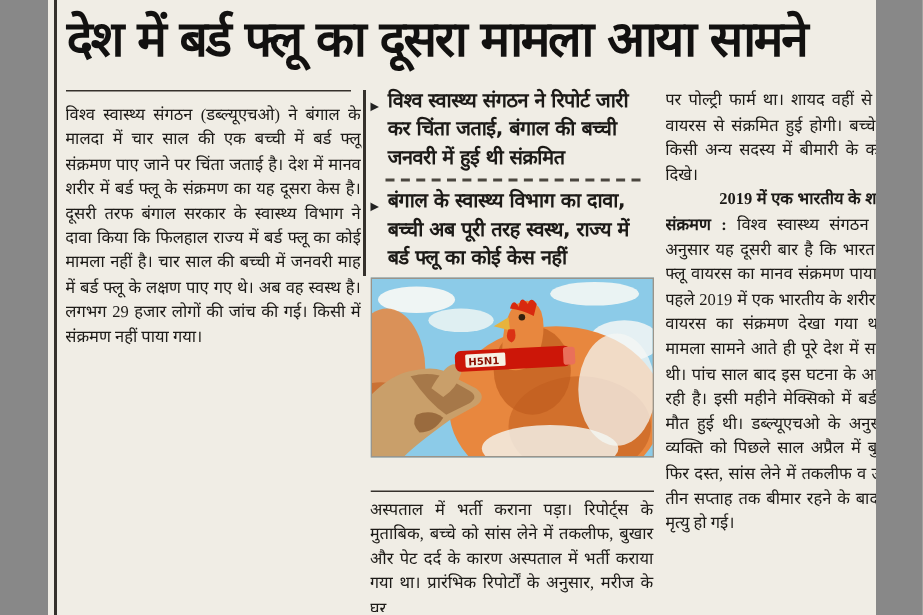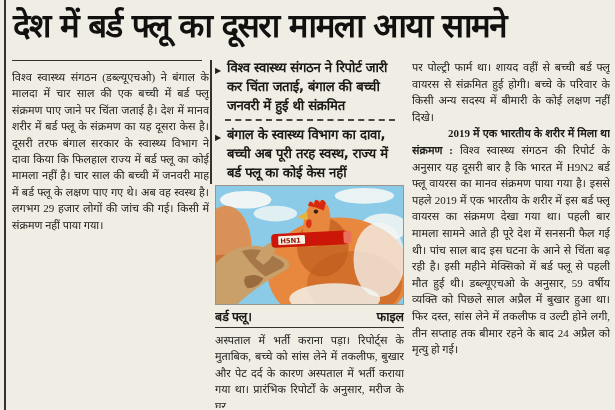--- a/index.html
+++ b/index.html
@@ -3,21 +3,21 @@
 <meta charset="utf-8">
 <style>
   :root{
     --bg:#f0ede5; --ink:#1c1a17; --rule:#35312c;
     --sky:#8ccbe8; --cloud:#f4f7f4; --feather1:#e8873e; --feather2:#bf5c1e;
     --comb:#d8290f; --hand:#c99f6a; --hand2:#7c4a22; --vial:#cc1608; --viallabel:#f6f1e4;
   }
   *{margin:0;padding:0;box-sizing:border-box;}
   html,body{background:#888;}
   .page{
-    position:relative;width:615px;height:410px;margin:0 auto;
+    position:relative;width:552px;height:410px;margin:0 auto;
     background:var(--bg);color:var(--ink);overflow:hidden;
     font-family:"Liberation Serif","DejaVu Sans",serif;
   }
   .left-rule{position:absolute;left:4px;top:0;width:2px;height:410px;background:var(--rule);}
   .headline{
     position:absolute;left:13px;top:2px;width:600px;
     font-family:"DejaVu Sans","Liberation Sans",sans-serif;
     font-size:33px;font-weight:bold;letter-spacing:-1.5px;white-space:nowrap;color:#121110;
   }
   .col{position:absolute;top:60px;overflow:hidden;}
@@ -101,24 +101,20 @@
 
         <g transform="rotate(-3 95 56)">
           <rect x="56" y="47" width="78" height="14" rx="4" style="fill:var(--vial)"></rect>
           <rect x="129" y="48" width="8" height="12" rx="2" fill="#e9705a"></rect>
           <rect x="63" y="49.5" width="27" height="9" rx="1" style="fill:var(--viallabel)"></rect>
           <text x="65" y="57" font-size="6.8" font-weight="bold" fill="#8a1004" font-family="DejaVu Sans,Liberation Sans,sans-serif">H5N1</text>
         </g>
       </svg>
     </div>
 
-    <div class="caption-row">
-      <span>बर्ड फ्लू।</span>
-      <span>फाइल</span>
-    </div>
     <hr class="caption-rule">
 
     <p class="body-text col2-para">अस्पताल में भर्ती कराना पड़ा। रिपोर्ट्स के मुताबिक, बच्चे को सांस लेने में तकलीफ, बुखार और पेट दर्द के कारण अस्पताल में भर्ती कराया गया था। प्रारंभिक रिपोर्टों के अनुसार, मरीज के घर</p>
   </div>
 
   <div class="col col3">
     <p class="body-text">पर पोल्ट्री फार्म था। शायद वहीं से बच्ची बर्ड फ्लू वायरस से संक्रमित हुई होगी। बच्चे के परिवार के किसी अन्य सदस्य में बीमारी के कोई लक्षण नहीं दिखे।</p>
     <p class="body-text"><span class="bold-lead">2019 में एक भारतीय के शरीर में मिला था संक्रमण : </span><span>विश्व स्वास्थ्य संगठन की रिपोर्ट के अनुसार यह दूसरी बार है कि भारत में H9N2 बर्ड फ्लू वायरस का मानव संक्रमण पाया गया है। इससे पहले 2019 में एक भारतीय के शरीर में इस बर्ड फ्लू वायरस का संक्रमण देखा गया था। पहली बार मामला सामने आते ही पूरे देश में सनसनी फैल गई थी। पांच साल बाद इस घटना के आने से चिंता बढ़ रही है। इसी महीने मेक्सिको में बर्ड फ्लू से पहली मौत हुई थी। डब्ल्यूएचओ के अनुसार, 59 वर्षीय व्यक्ति को पिछले साल अप्रैल में बुखार हुआ था। फिर दस्त, सांस लेने में तकलीफ व उल्टी होने लगी, तीन सप्ताह तक बीमार रहने के बाद 24 अप्रैल को मृत्यु हो गई।</span></p>
   </div>
 </div>

